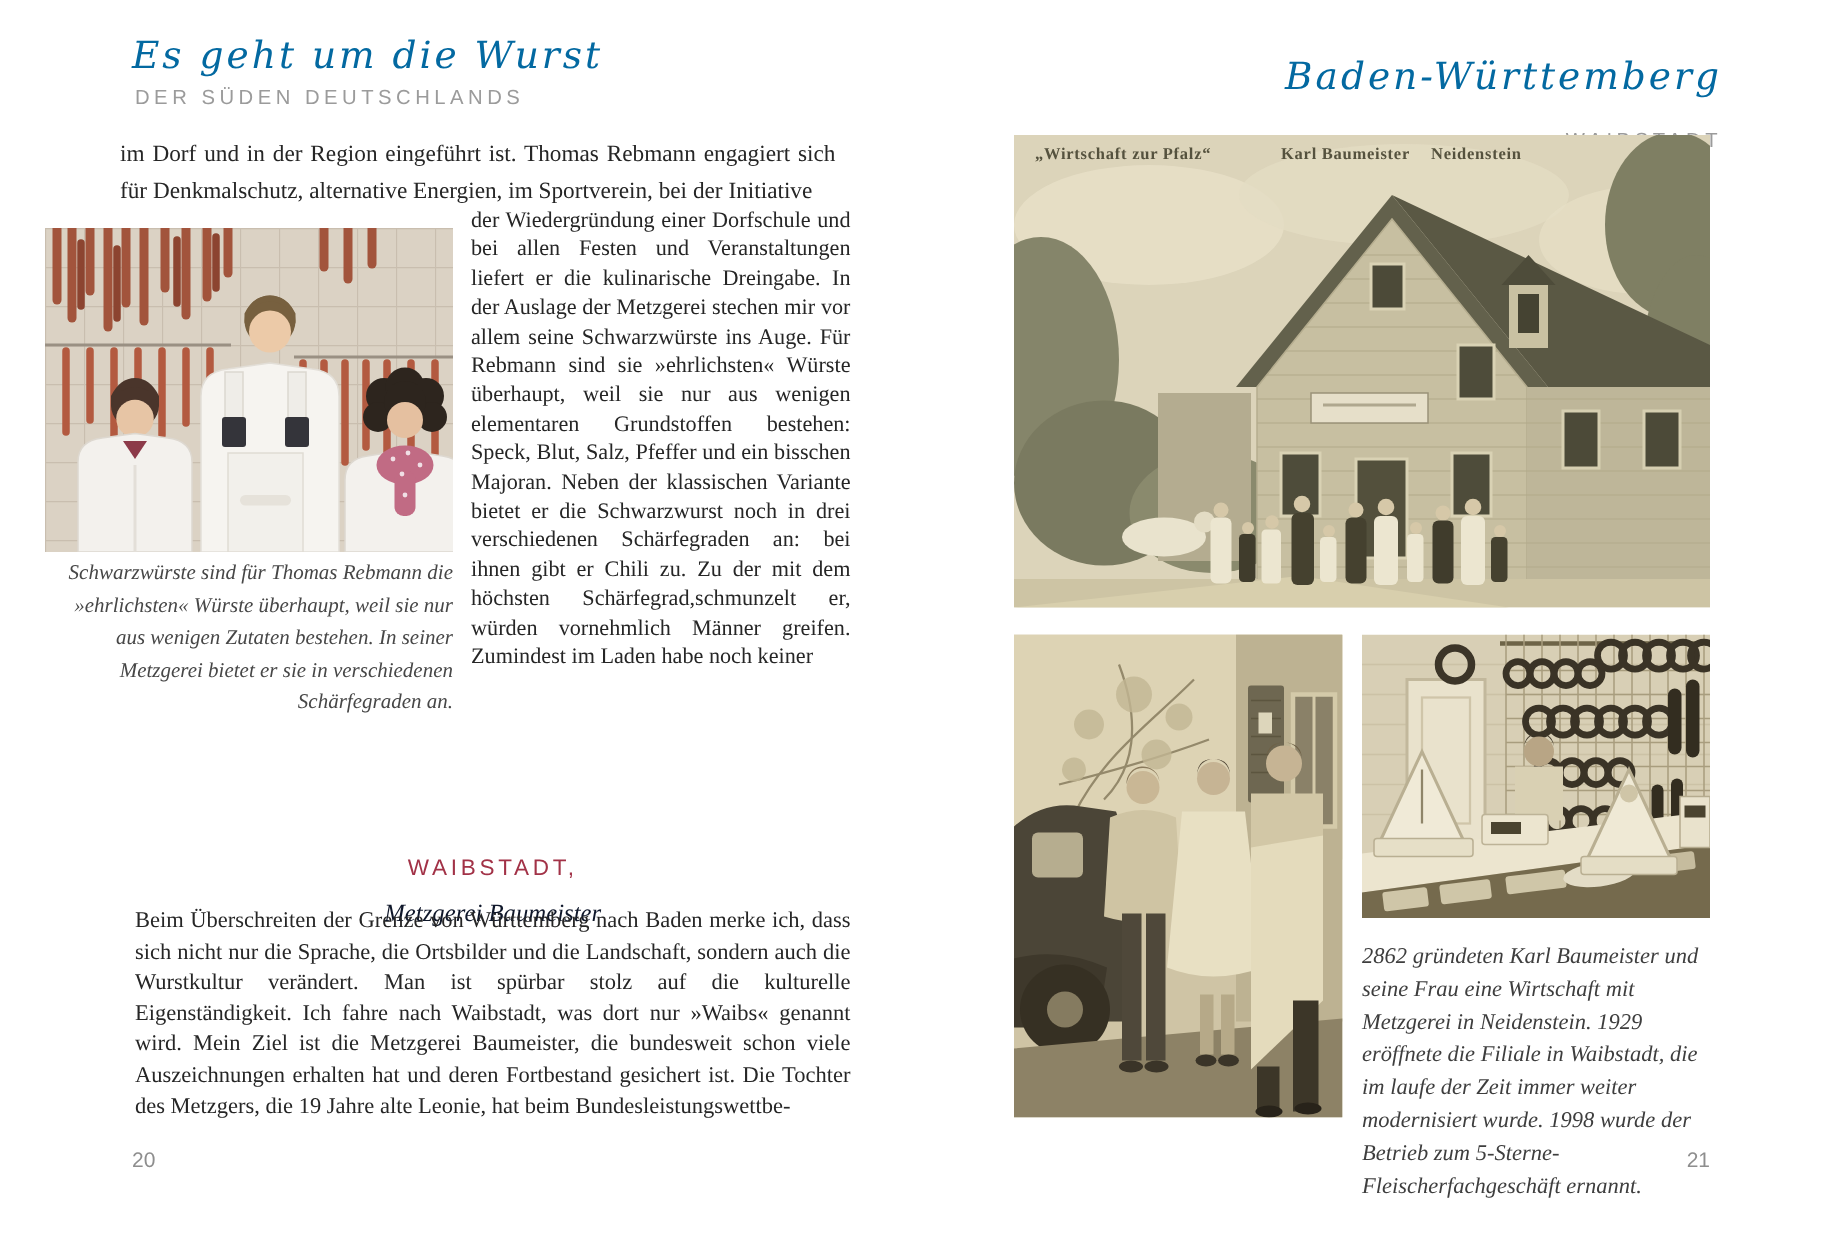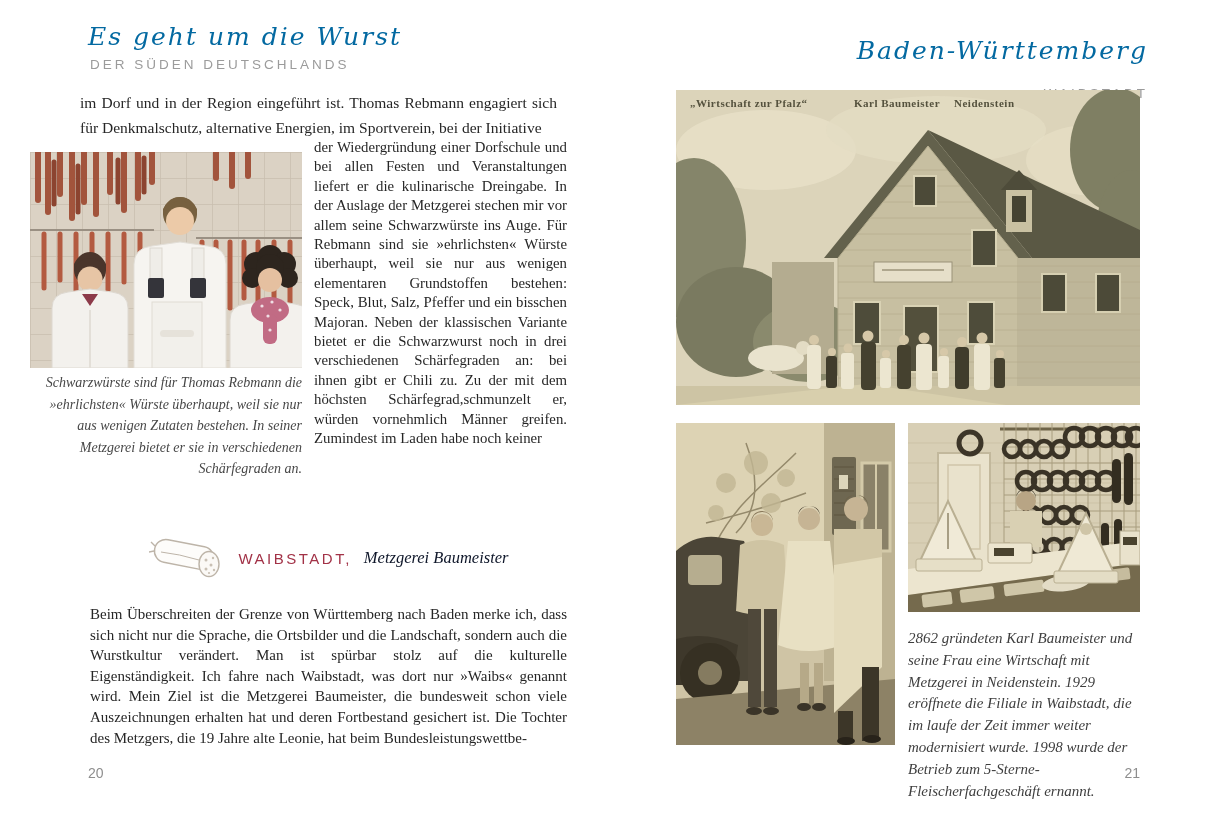--- a/index.html
+++ b/index.html
@@ -154,21 +154,21 @@
         <rect x="130" y="178" width="34" height="7" rx="3.5" fill="#e6e2da"></rect>
       </g>
     </svg>
   </div>
 
   <div class="abs body-txt" id="para1b" style="left:314px; top:138px; width:253px; height:334px; overflow:hidden;">der Wiedergründung einer Dorfschule und bei allen Festen und Veranstaltungen liefert er die kulinarische Dreingabe. In der Auslage der Metzgerei stechen mir vor allem seine Schwarzwürste ins Auge. Für Rebmann sind sie »ehrlichsten« Würste überhaupt, weil sie nur aus wenigen elementaren Grundstoffen bestehen: Speck, Blut, Salz, Pfeffer und ein bisschen Majoran. Neben der klassischen Variante bietet er die Schwarzwurst noch in drei verschiedenen Schärfegraden an: bei ihnen gibt er Chili zu. Zu der mit dem höchsten Schärfegrad,schmunzelt er, würden vornehmlich Männer greifen. Zumindest im Laden habe noch keiner</div>
 
   <div class="abs caption" id="caption1" style="left:30px; top:372px; width:272px;">Schwarzwürste sind für Thomas Rebmann die »ehrlichsten« Würste überhaupt, weil sie nur aus wenigen Zutaten bestehen. In seiner Metzgerei bietet er sie in verschiedenen Schärfegraden an.</div>
 
 
-  <div class="abs" id="sectionHeading" style="left:90px; top:534px; width:477px; height:48px;">
+  <div class="abs" id="sectionHeading" style="left:90px; top:564px; width:477px; height:48px;flex-direction:column;">
     <svg width="78" height="44" viewBox="0 0 78 44">
       <g fill="none" stroke="#bdb4a8" stroke-width="1.4">
         <rect x="5" y="7" width="60" height="23" rx="11.5" transform="rotate(11 35 19)" fill="#fdfcfa"></rect>
         <ellipse cx="60" cy="28" rx="10" ry="12.5" fill="#fbf9f6"></ellipse>
         <path d="M6,10 l-4,-4 m3,9 l-5,1"></path>
         <path d="M12,16 q18,2 38,8" stroke-width="1"></path>
       </g>
       <g fill="#c9c0b4">
         <circle cx="57" cy="24" r="1.5"></circle>
           <circle cx="62" cy="29" r="1.5"></circle>

